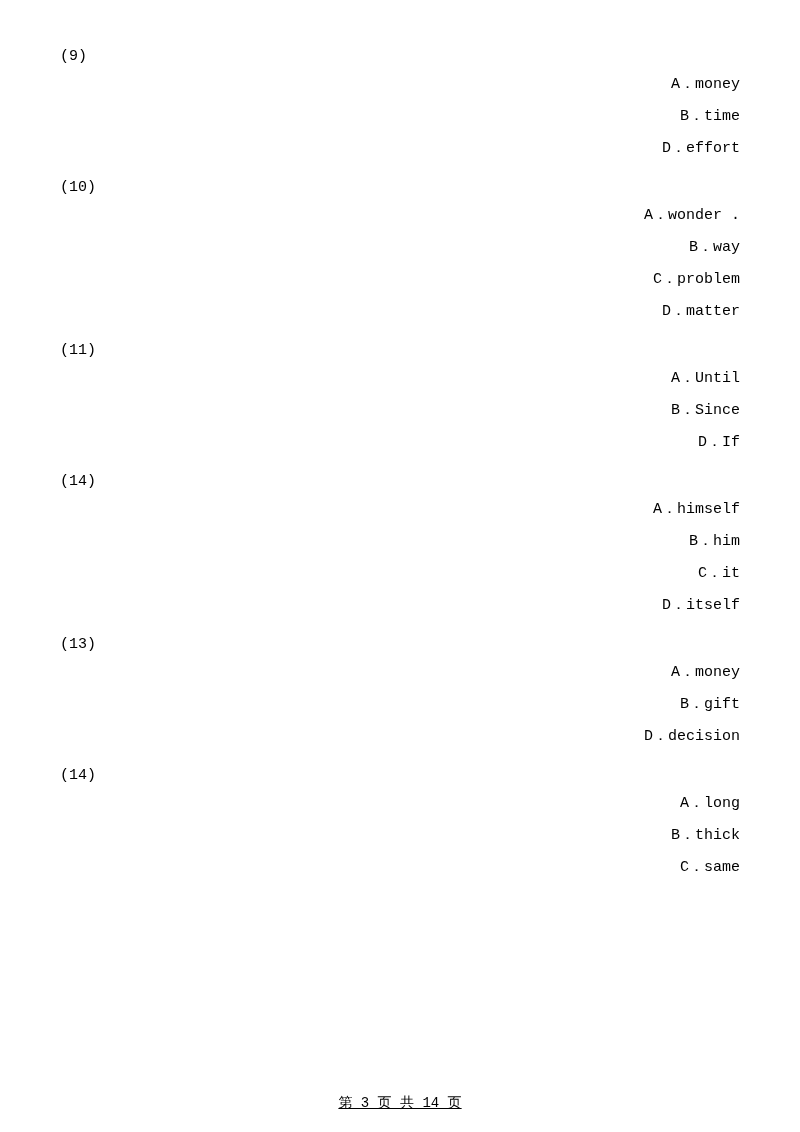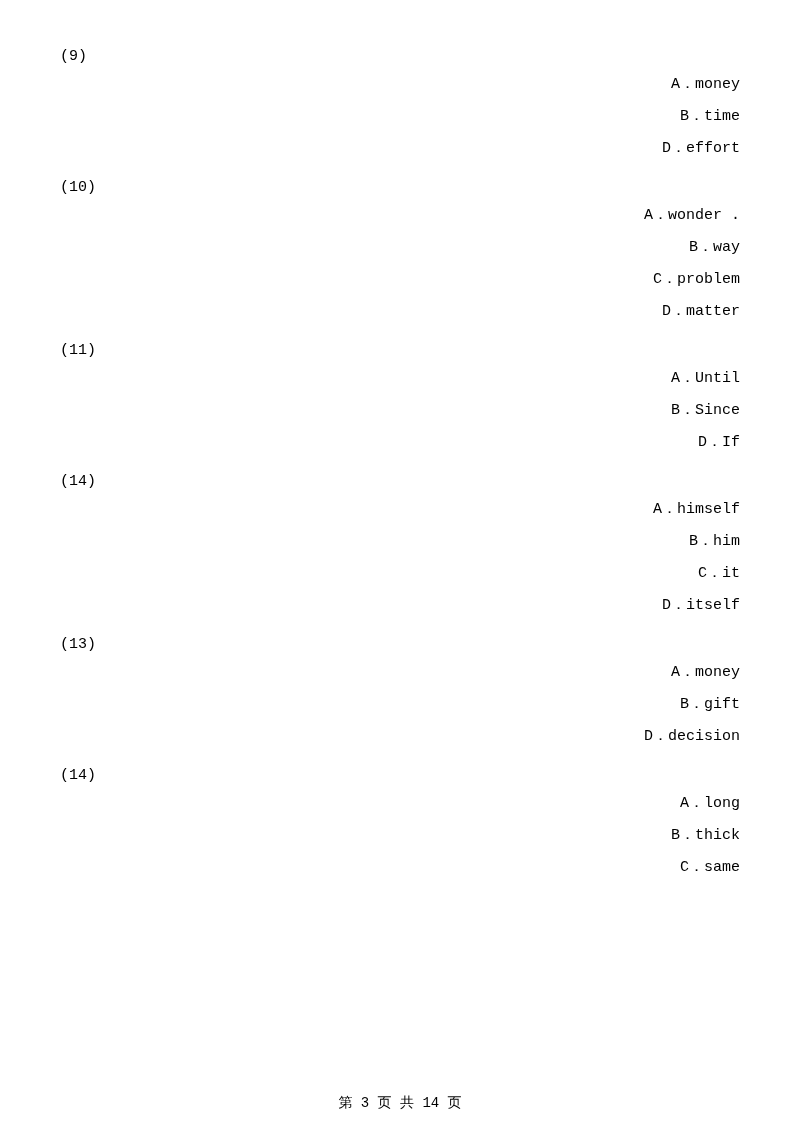--- a/index.html
+++ b/index.html
@@ -28,20 +28,21 @@
       line-height: 1.6;
       text-align: right;
     }
     .page-footer {
       position: absolute;
       bottom: 20px;
       left: 0;
       right: 0;
       text-align: center;
       font-size: 14px;
+      text-decoration: underline;
     }
   </style>
 </head>
 <body>
 
 <div id="content">
     <div class="question-number">(9)</div>
     <div class="option">A．money</div>
     <div class="option">B．time</div>
     <div class="option">D．effort</div>

